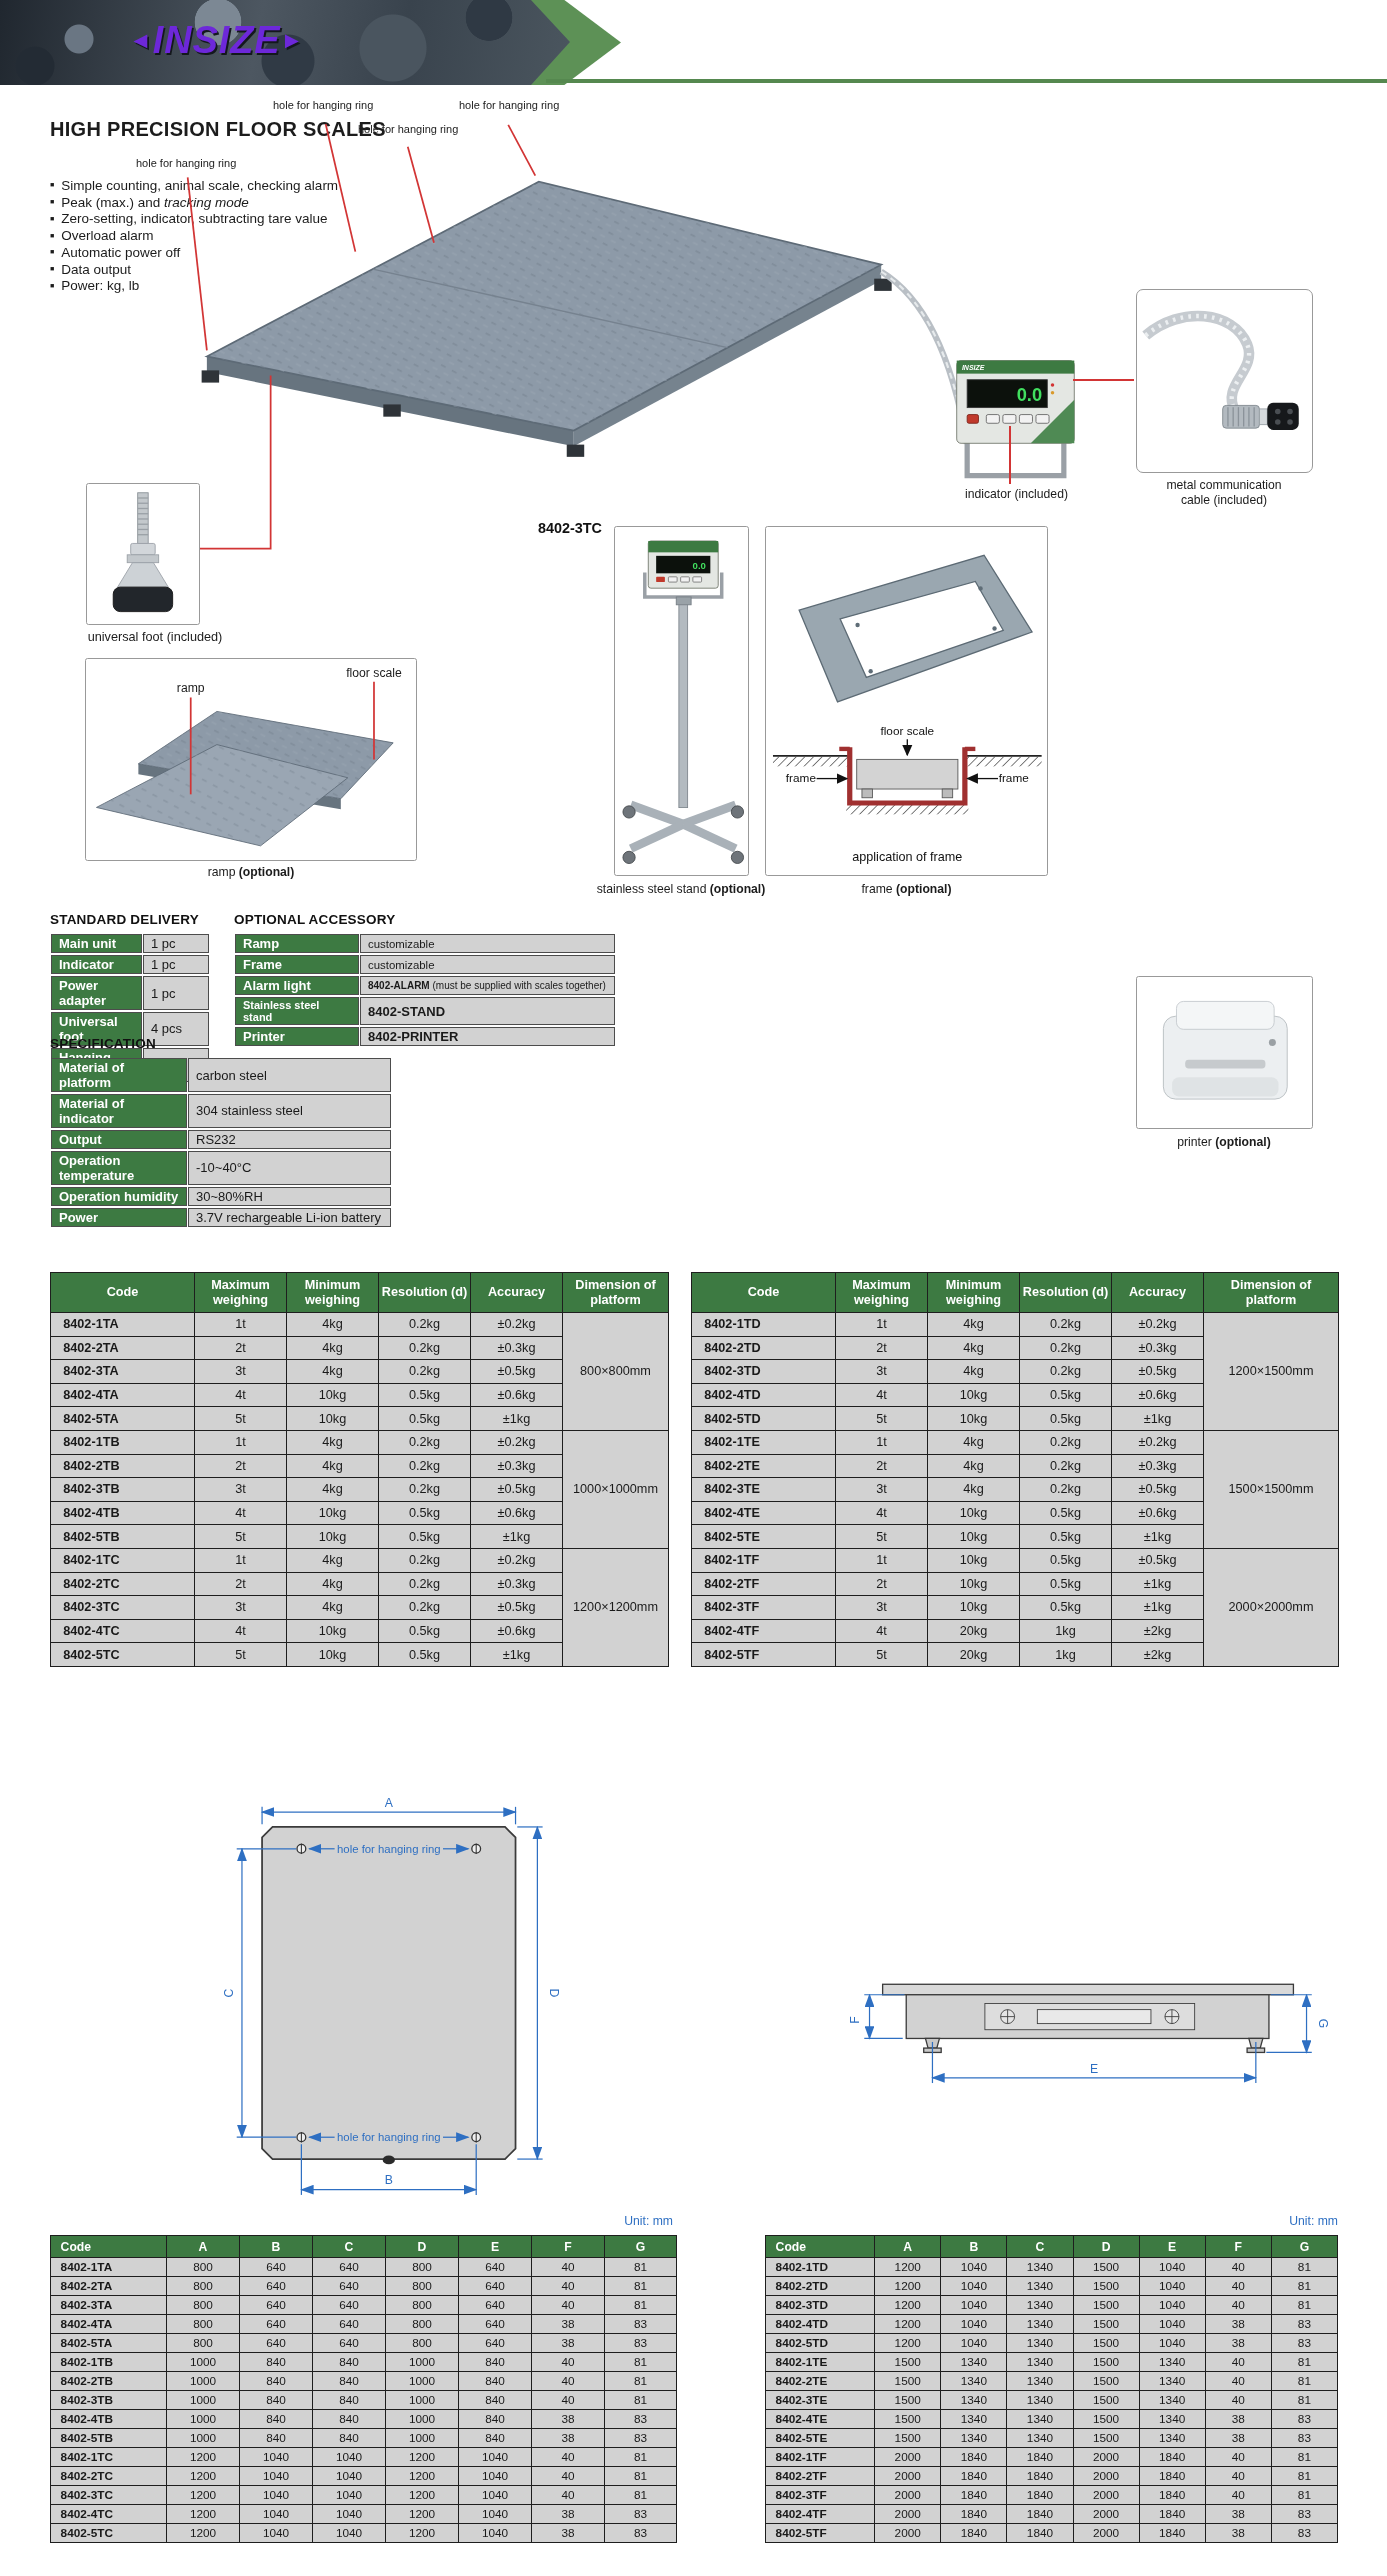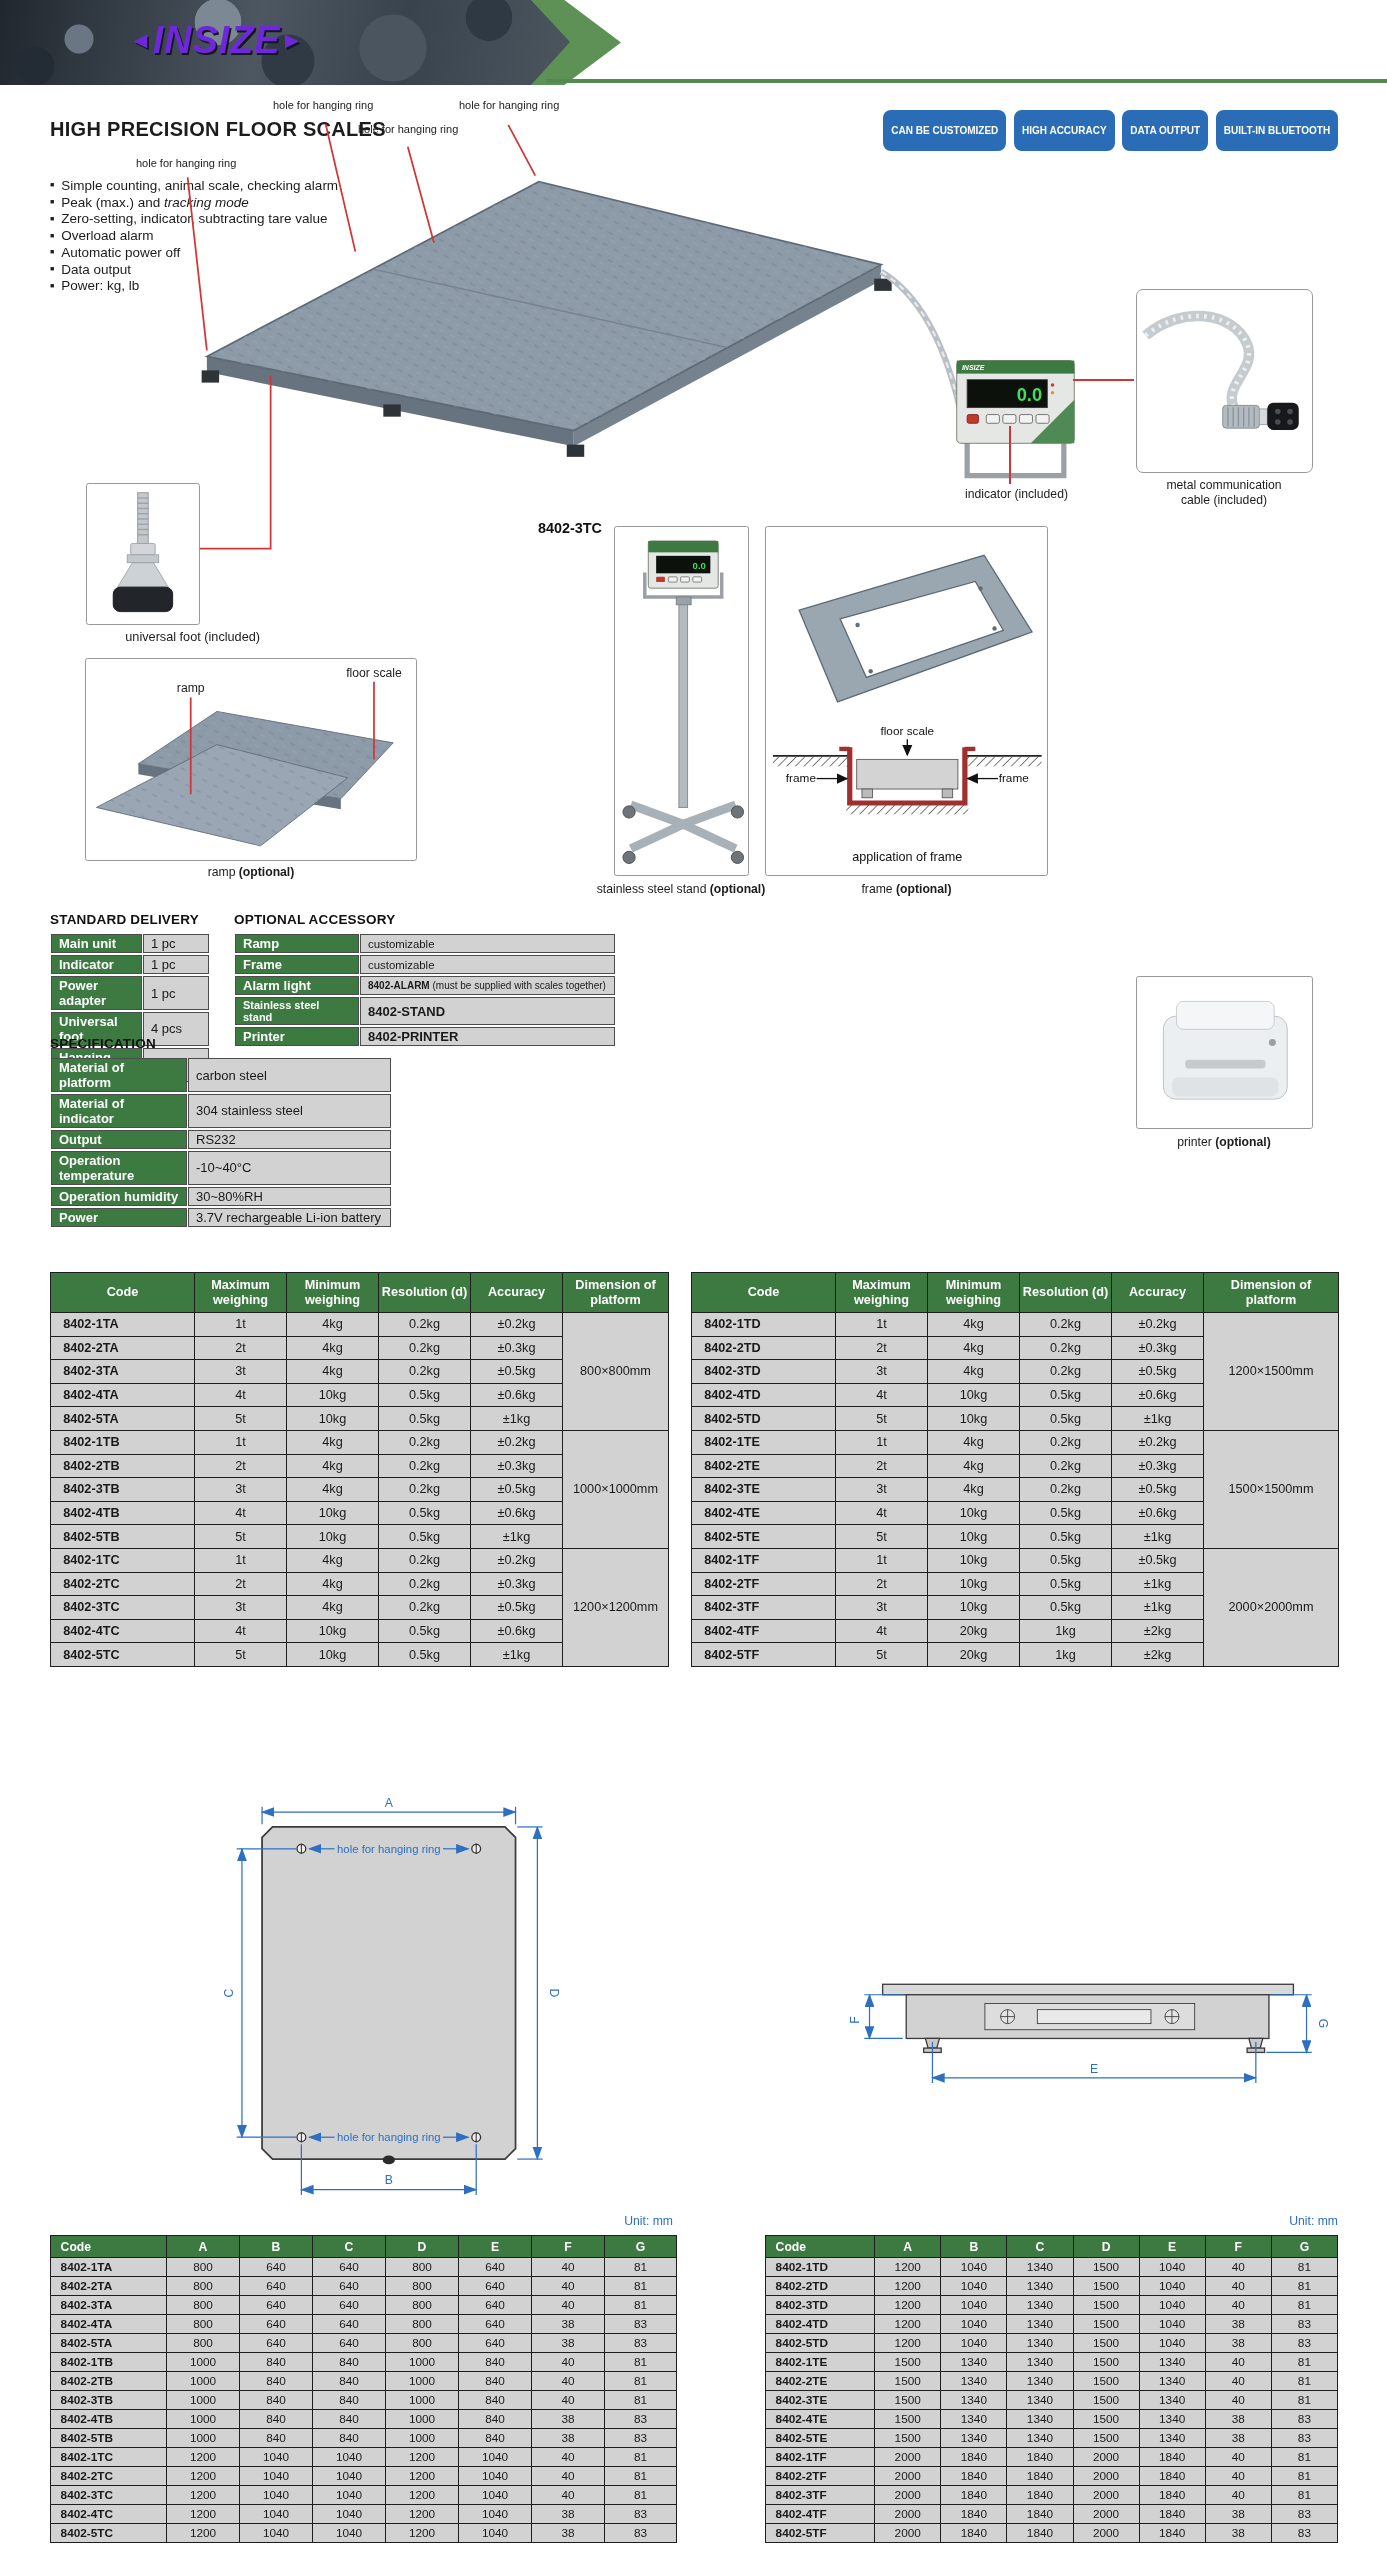--- a/index.html
+++ b/index.html
@@ -77,26 +77,20 @@
     <div class="banner-green"></div>
     <div class="banner-photo"></div>
     <div class="banner-line"></div>
     <div class="logo"><span class="arr">◄</span><span>INSIZE</span><span class="arr">►</span></div>
   </header>
 
   <div class="content">
 
     <h1 class="title abs" style="left:0;top:33px;">HIGH PRECISION FLOOR SCALES</h1>
 
-    <div class="badges abs" style="right:0;top:24.5px;">
-      <div class="badge">CAN BE CUSTOMIZED</div>
-      <div class="badge">HIGH ACCURACY</div>
-      <div class="badge">DATA OUTPUT</div>
-      <div class="badge">BUILT-IN BLUETOOTH</div>
-    </div>
 
     <ul class="features abs" style="left:0;top:94px;">
       <li><span>Simple counting, animal scale, checking alarm</span></li>
       <li><span>Peak (max.) and </span><i>tracking mode</i></li>
       <li><span>Zero-setting, indicator, subtracting tare value</span></li>
       <li><span>Overload alarm</span></li>
       <li><span>Automatic power off</span></li>
       <li><span>Data output</span></li>
       <li><span>Power: kg, lb</span></li>
     </ul>
@@ -200,21 +194,21 @@
             <line x1="58" y1="46" x2="70" y2="46"></line>
           <line x1="58" y1="52" x2="70" y2="52"></line>
             <line x1="58" y1="58" x2="70" y2="58"></line>
         </g>
         <rect x="50" y="68" width="28" height="13" rx="2" fill="#d2d6da" stroke="#9aa0a6"></rect>
         <rect x="46" y="81" width="36" height="9" fill="#c3c8cc" stroke="#9aa0a6"></rect>
         <polygon points="52,90 76,90 93,118 35,118" fill="#cdd2d6" stroke="#9aa0a6"></polygon>
         <rect x="30" y="118" width="68" height="28" rx="8" fill="#22262b" stroke="#111"></rect>
       </svg>
     </div>
-    <div class="caption abs" style="left:0;top:545px;width:210px;text-align:right;font-size:12.7px;">universal foot (included)</div>
+    <div class="caption abs" style="left:0;top:545px;width:210px;text-align:center;font-size:12.7px;">universal foot (included)</div>
 
     <div class="imgbox abs" style="left:35px;top:573px;width:332px;height:203px;">
       <svg width="329" height="200" viewBox="0 0 377 229">
         <polygon points="60,120 292,160 292,172 60,132" fill="#67747f"></polygon>
         <polygon points="150,60 352,96 292,160 60,120" fill="#8d9aa8" stroke="#5d6a76"></polygon>
         <polygon points="150,60 352,96 292,160 60,120" fill="url(#plate)" opacity=".5"></polygon>
         <polygon points="12,170 150,98 300,136 200,214" fill="#9aa6b3" stroke="#5d6a76"></polygon>
         <polygon points="12,170 150,98 300,136 200,214" fill="url(#plate)" opacity=".4"></polygon>
         <text x="120" y="38" text-anchor="middle" font-size="14" fill="#1c1c1c">ramp</text>
         <text x="330" y="20" text-anchor="middle" font-size="14" fill="#1c1c1c">floor scale</text>

